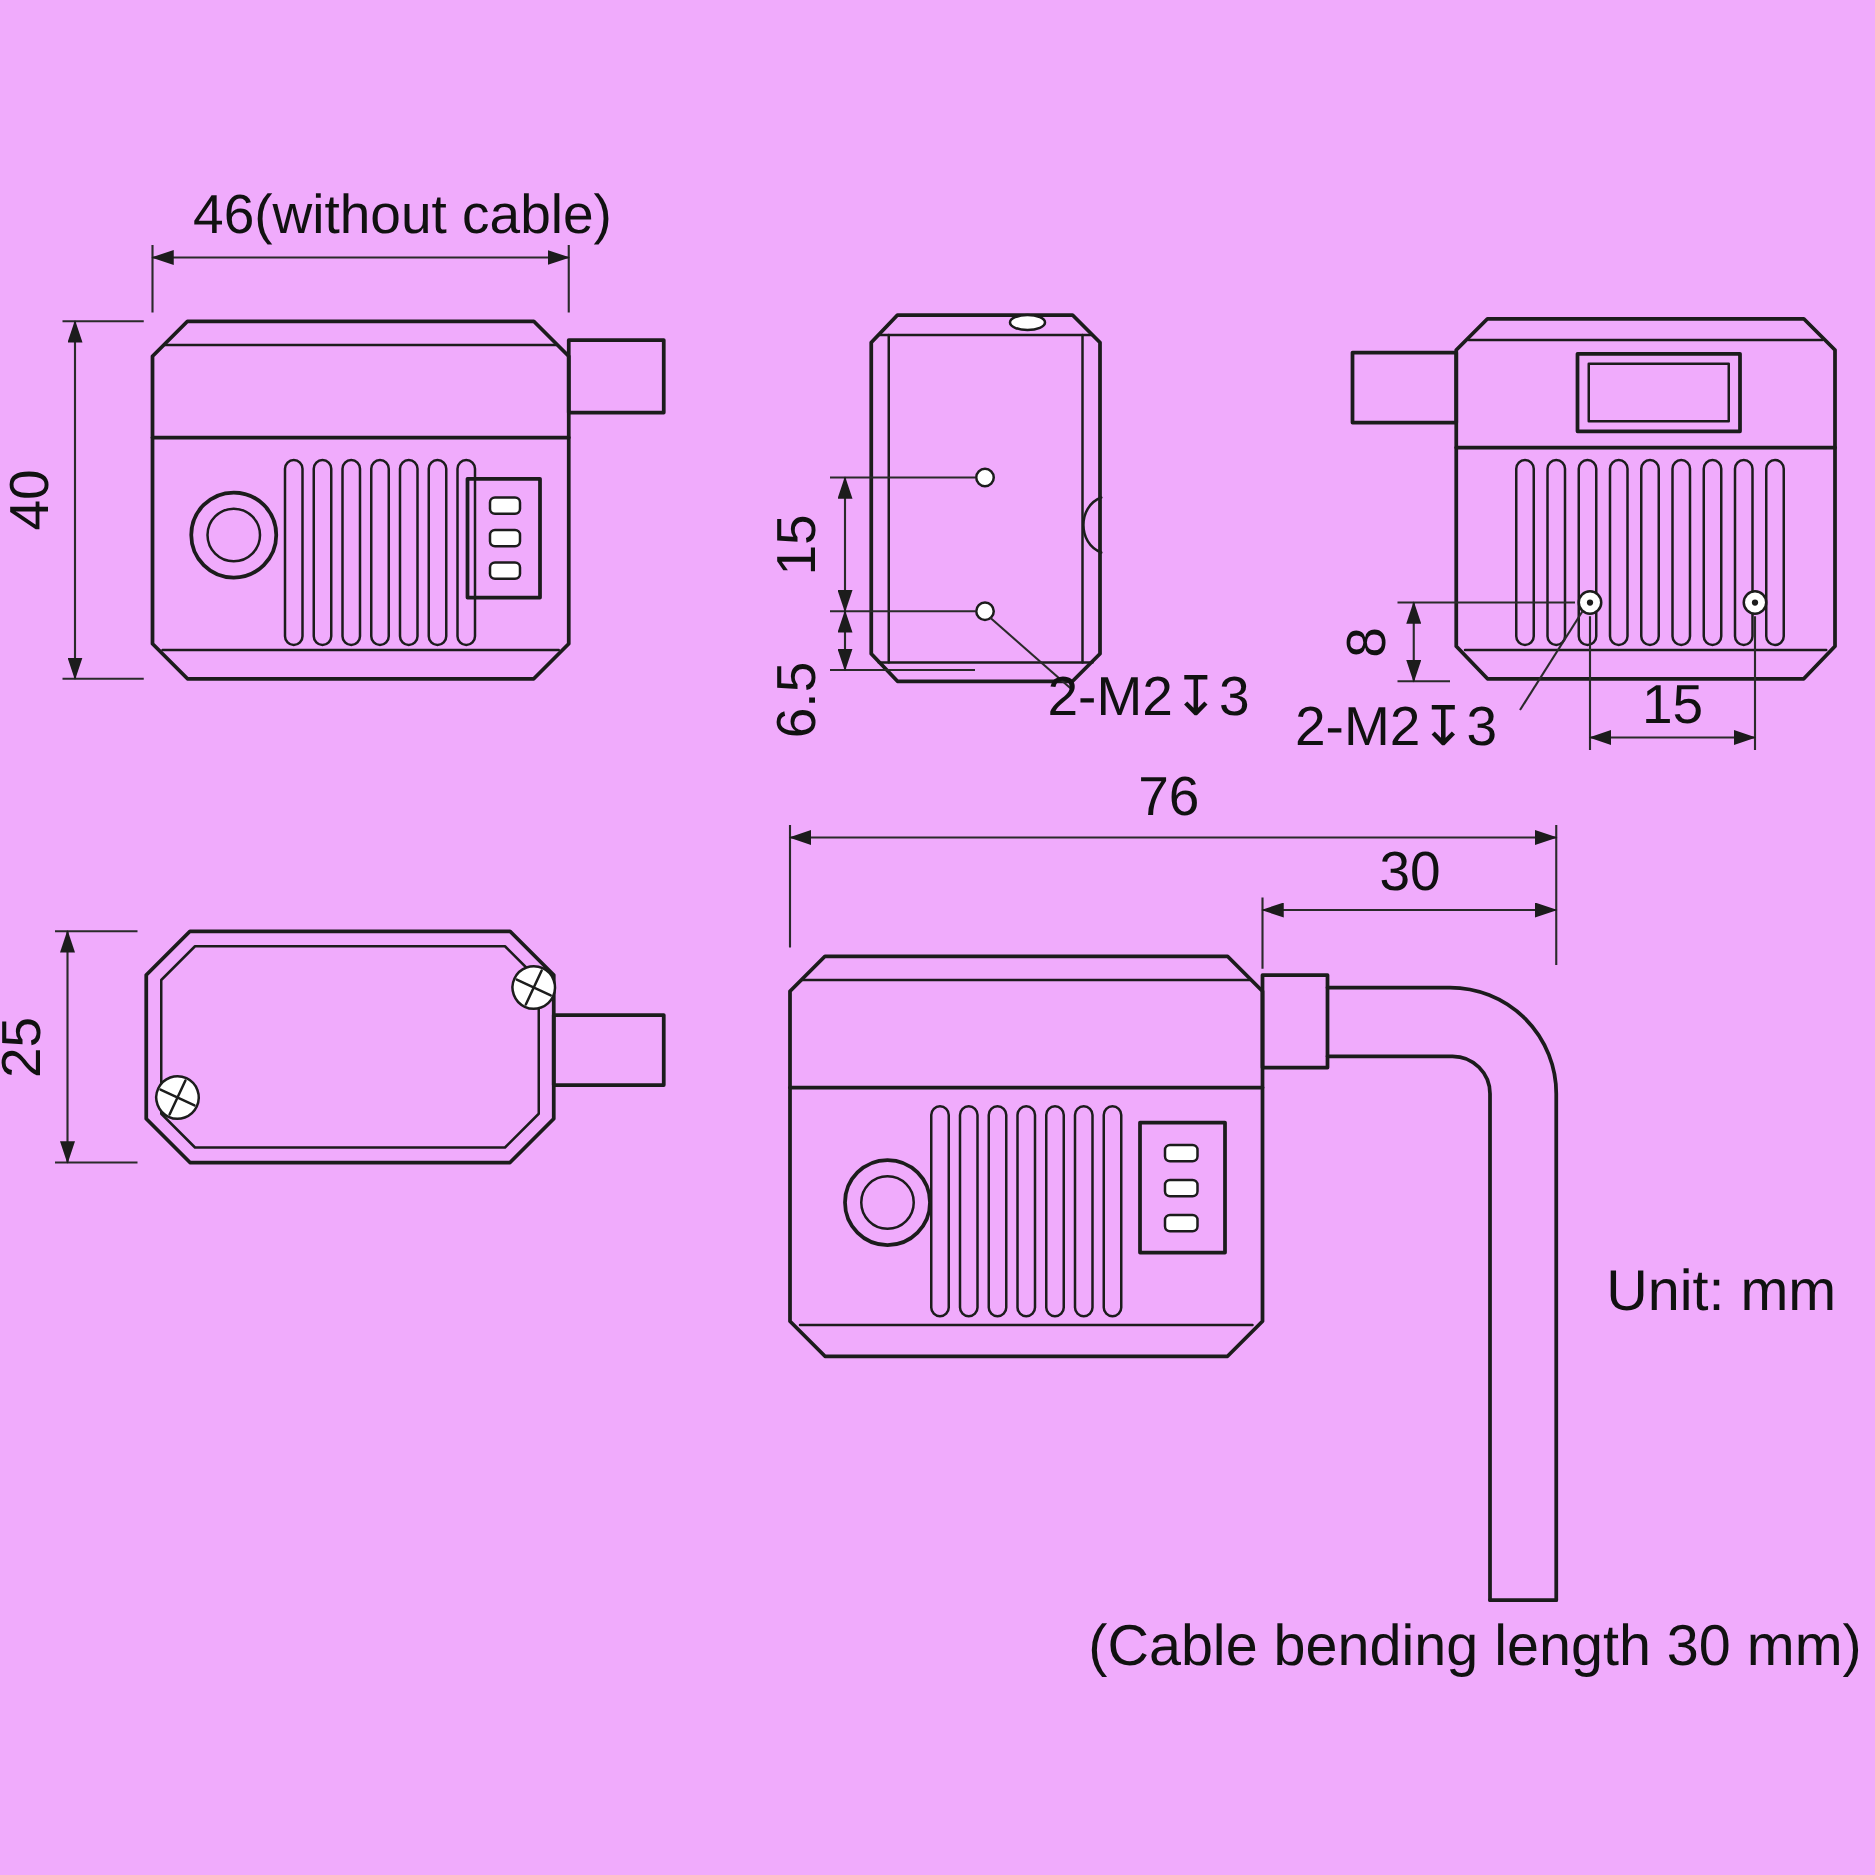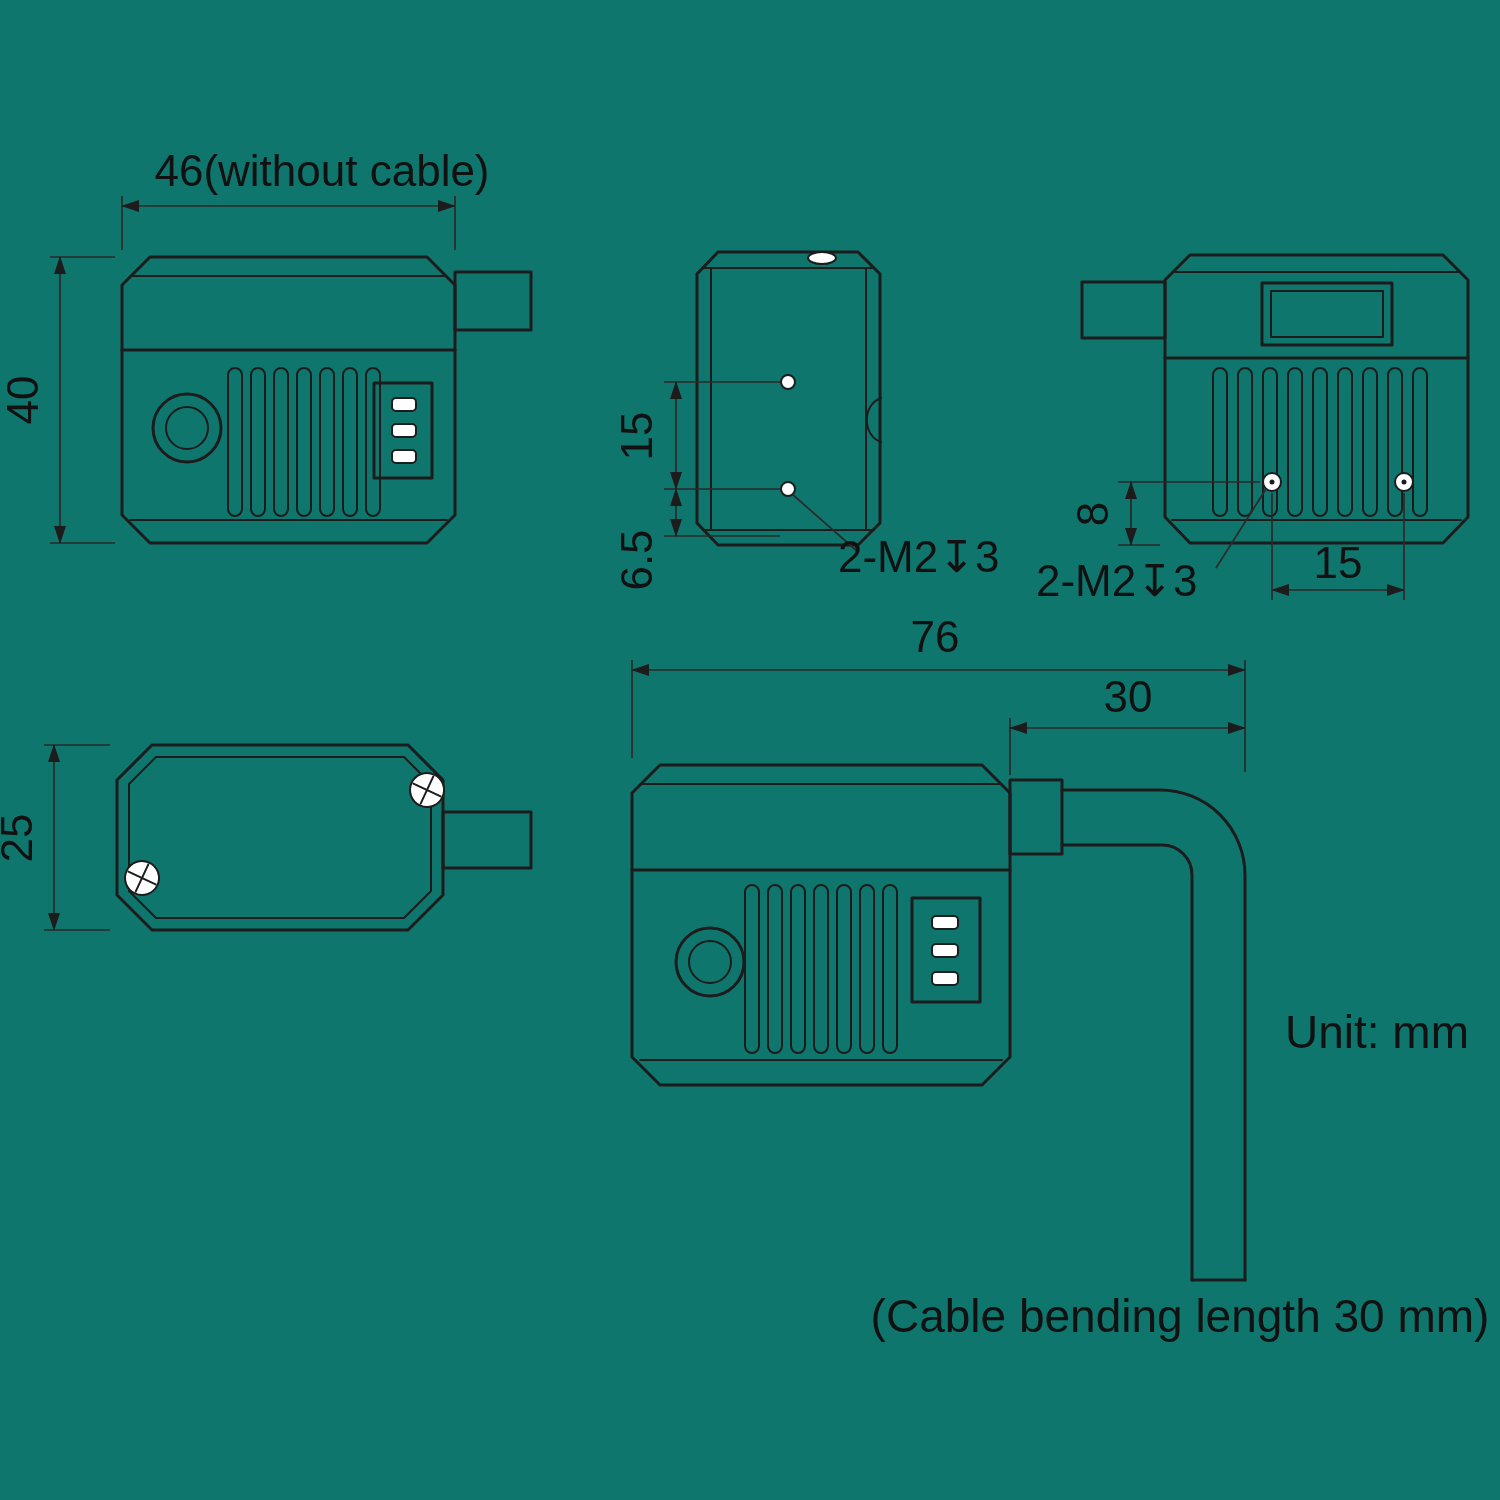--- a/index.html
+++ b/index.html
@@ -7,21 +7,21 @@
     padding: 0;
     background: #ffffff;
     width: 1500px;
     height: 1500px;
     overflow: hidden;
   }
   .canvas-wrap {
     position: relative;
     width: 1500px;
     height: 1500px;
-    background: #0f766e;
+    background: #f0abfc;
   }
   svg {
     display: block;
     font-family: "Liberation Sans", sans-serif;
   }
   .obj {
     fill: none;
     stroke: #1c1c1c;
     stroke-width: 3;
     stroke-linejoin: round;

